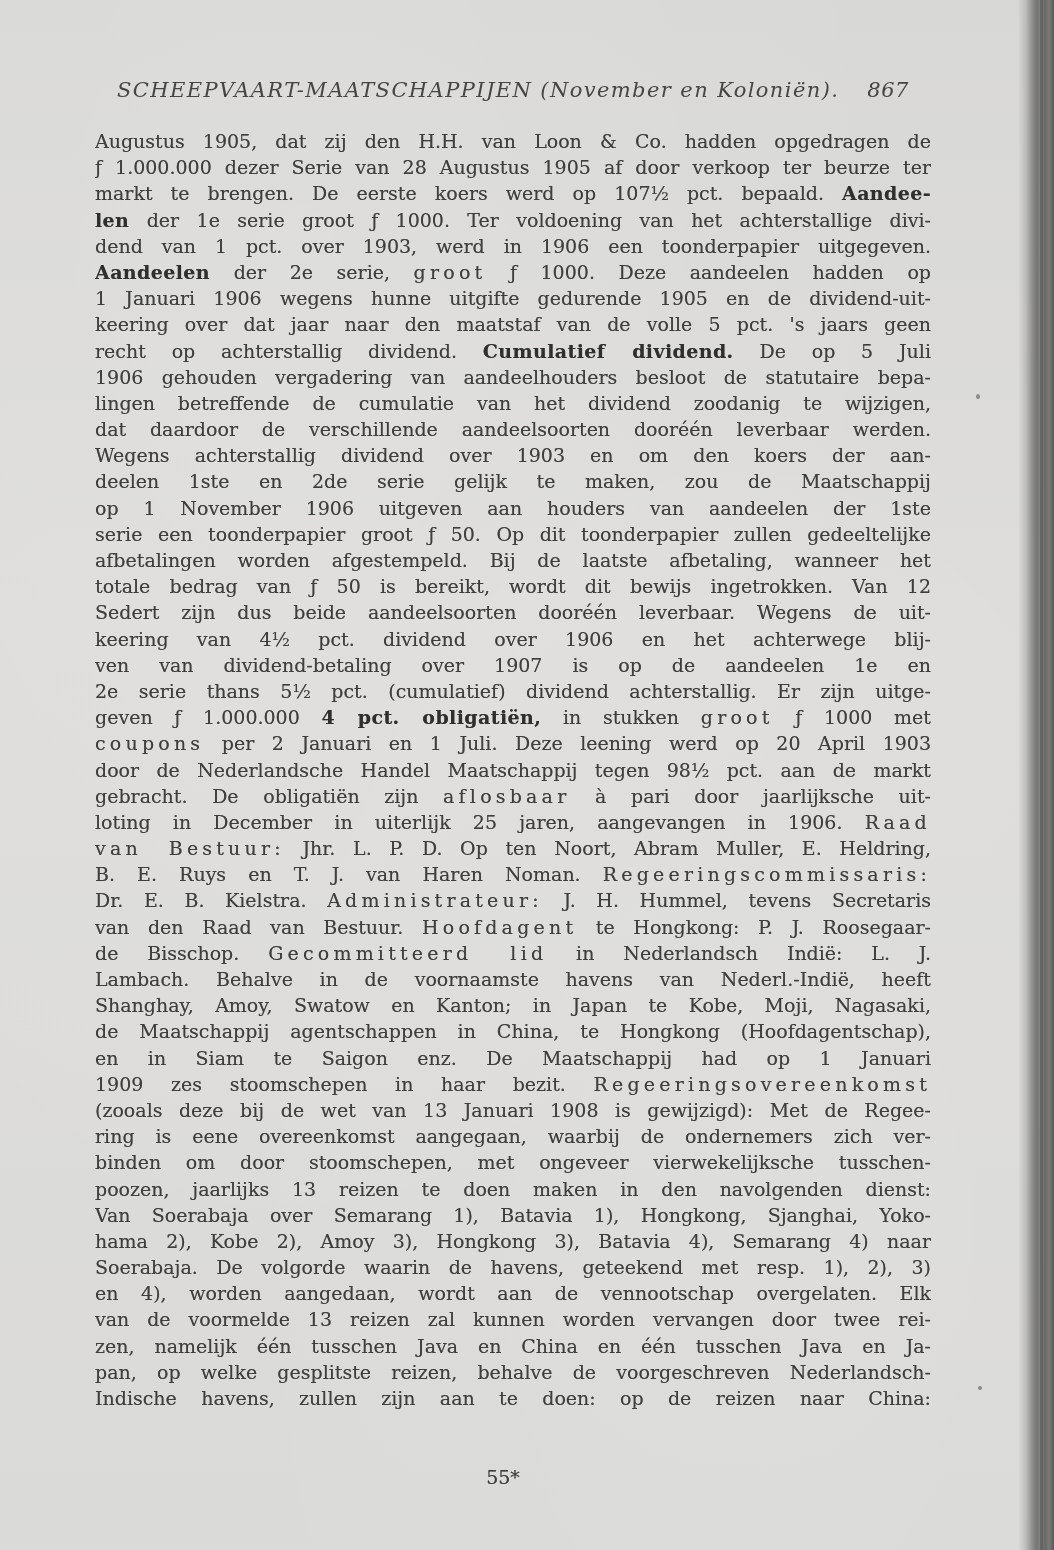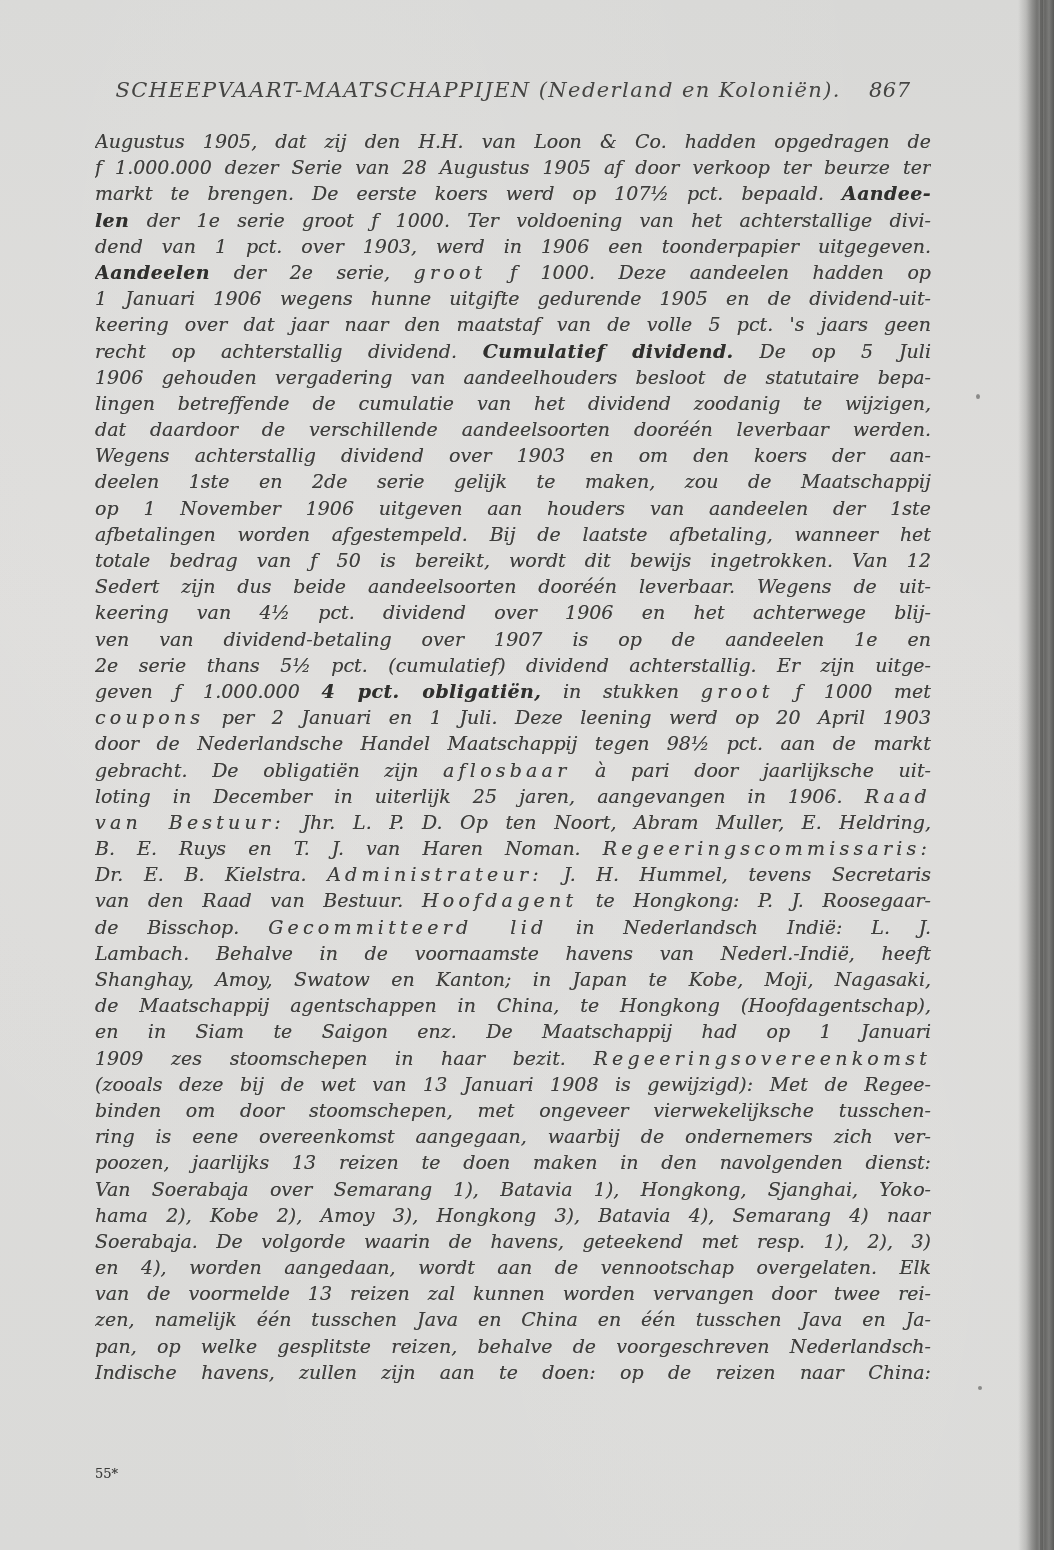--- a/index.html
+++ b/index.html
@@ -14,32 +14,32 @@
     color:#3e3e3c;
   }
   .header{
     position:absolute;top:78px;left:95px;width:836px;
     text-align:center;font-style:italic;font-size:21px;letter-spacing:1.4px;
     color:#454543;white-space:nowrap;
   }
   .header .hnum{margin-left:28px;letter-spacing:0.5px;text-align:right;}
   .body{
     position:absolute;top:128px;left:95px;width:836px;
-    font-size:19px;line-height:26.2px;font-style:italic;
+    font-size:19px;line-height:26.2px;
   }
   .line{
     text-align:justify;text-align-last:justify;text-justify:inter-word;
     height:26.2px;overflow:hidden;
     text-shadow:0 0 0.5px rgba(62,62,60,0.55);
   }
   .line .b{font-weight:700;color:#2f2f2d;letter-spacing:0.4px;}
   .line .sp{letter-spacing:4.2px;word-spacing:5px;}
   .footer{
     position:absolute;top:1466px;left:95px;width:816px;
-    text-align:left;font-size:13px;color:#3e3e3c;
+    text-align:center;font-size:19px;color:#3e3e3c;
     text-shadow:0 0 0.5px rgba(62,62,60,0.55);
   }
   .gutter{
     position:absolute;top:0;right:0;width:36px;height:1550px;
     background:
       linear-gradient(to right,
         rgba(160,160,158,0) 0px,
         rgba(150,150,148,0.45) 8px,
         rgba(120,120,118,0.75) 14px,
         rgba(105,105,103,0.9) 19px,
@@ -55,39 +55,40 @@
   .speck{position:absolute;background:#8a8a88;border-radius:50%;}
   .s1{left:976px;top:394px;width:4px;height:5px;}
   .s2{left:978px;top:1386px;width:4px;height:4px;}
 </style>
 </head>
 <body>
 
 <div class="page">
 
   <div class="header">
-    <span class="htitle">SCHEEPVAART-MAATSCHAPPIJEN (Nederland en Koloniën).</span><span class="hnum">867</span>
+    <span class="htitle">SCHEEPVAART-MAATSCHAPPIJEN (November en Koloniën).</span><span class="hnum">867</span>
   </div>
 
   <div class="body">
       <div class="line"><span>Augustus 1905, dat zij den H.H. van Loon &amp; Co. hadden opgedragen de</span></div>
       <div class="line"><span>ƒ 1.000.000 dezer Serie van 28 Augustus 1905 af door verkoop ter beurze ter</span></div>
       <div class="line"><span>markt te brengen. De eerste koers werd op 107½ pct. bepaald. </span><span class="b">Aandee-</span></div>
       <div class="line"><span class="b">len</span><span> der 1e serie groot ƒ 1000. Ter voldoening van het achterstallige divi-</span></div>
       <div class="line"><span>dend van 1 pct. over 1903, werd in 1906 een toonderpapier uitgegeven.</span></div>
       <div class="line"><span class="b">Aandeelen</span><span> der 2e serie, </span><span class="sp">groot</span><span> ƒ 1000. Deze aandeelen hadden op</span></div>
       <div class="line"><span>1 Januari 1906 wegens hunne uitgifte gedurende 1905 en de dividend-uit-</span></div>
       <div class="line"><span>keering over dat jaar naar den maatstaf van de volle 5 pct. 's jaars geen</span></div>
       <div class="line"><span>recht op achterstallig dividend. </span><span class="b">Cumulatief dividend.</span><span> De op 5 Juli</span></div>
       <div class="line"><span>1906 gehouden vergadering van aandeelhouders besloot de statutaire bepa-</span></div>
       <div class="line"><span>lingen betreffende de cumulatie van het dividend zoodanig te wijzigen,</span></div>
       <div class="line"><span>dat daardoor de verschillende aandeelsoorten dooréén leverbaar werden.</span></div>
       <div class="line"><span>Wegens achterstallig dividend over 1903 en om den koers der aan-</span></div>
       <div class="line"><span>deelen 1ste en 2de serie gelijk te maken, zou de Maatschappij</span></div>
       <div class="line"><span>op 1 November 1906 uitgeven aan houders van aandeelen der 1ste</span></div>
+      <div class="line"><span>serie een toonderpapier groot ƒ 50. Op dit toonderpapier zullen gedeeltelijke</span></div>
       <div class="line"><span>afbetalingen worden afgestempeld. Bij de laatste afbetaling, wanneer het</span></div>
       <div class="line"><span>totale bedrag van ƒ 50 is bereikt, wordt dit bewijs ingetrokken. Van 12</span></div>
       <div class="line"><span>Sedert zijn dus beide aandeelsoorten dooréén leverbaar. Wegens de uit-</span></div>
       <div class="line"><span>keering van 4½ pct. dividend over 1906 en het achterwege blij-</span></div>
       <div class="line"><span>ven van dividend-betaling over 1907 is op de aandeelen 1e en</span></div>
       <div class="line"><span>2e serie thans 5½ pct. (cumulatief) dividend achterstallig. Er zijn uitge-</span></div>
       <div class="line"><span>geven ƒ 1.000.000 </span><span class="b">4 pct. obligatiën,</span><span> in stukken </span><span class="sp">groot</span><span> ƒ 1000 met</span></div>
       <div class="line"><span class="sp">coupons</span><span> per 2 Januari en 1 Juli. Deze leening werd op 20 April 1903</span></div>
       <div class="line"><span>door de Nederlandsche Handel Maatschappij tegen 98½ pct. aan de markt</span></div>
       <div class="line"><span>gebracht. De obligatiën zijn </span><span class="sp">aflosbaar</span><span> à pari door jaarlijksche uit-</span></div>
@@ -96,22 +97,22 @@
       <div class="line"><span>B. E. Ruys en T. J. van Haren Noman. </span><span class="sp">Regeeringscommissaris:</span></div>
       <div class="line"><span>Dr. E. B. Kielstra. </span><span class="sp">Administrateur:</span><span> J. H. Hummel, tevens Secretaris</span></div>
       <div class="line"><span>van den Raad van Bestuur. </span><span class="sp">Hoofdagent</span><span> te Hongkong: P. J. Roosegaar-</span></div>
       <div class="line"><span>de Bisschop. </span><span class="sp">Gecommitteerd lid</span><span> in Nederlandsch Indië: L. J.</span></div>
       <div class="line"><span>Lambach. Behalve in de voornaamste havens van Nederl.-Indië, heeft</span></div>
       <div class="line"><span>Shanghay, Amoy, Swatow en Kanton; in Japan te Kobe, Moji, Nagasaki,</span></div>
       <div class="line"><span>de Maatschappij agentschappen in China, te Hongkong (Hoofdagentschap),</span></div>
       <div class="line"><span>en in Siam te Saigon enz. De Maatschappij had op 1 Januari</span></div>
       <div class="line"><span>1909 zes stoomschepen in haar bezit. </span><span class="sp">Regeeringsovereenkomst</span></div>
       <div class="line"><span>(zooals deze bij de wet van 13 Januari 1908 is gewijzigd): Met de Regee-</span></div>
+      <div class="line"><span>ring is eene overeenkomst aangegaan, waarbij de ondernemers zich ver-</span></div>
       <div class="line"><span>binden om door stoomschepen, met ongeveer vierwekelijksche tusschen-</span></div>
-      <div class="line"><span>ring is eene overeenkomst aangegaan, waarbij de ondernemers zich ver-</span></div>
       <div class="line"><span>poozen, jaarlijks 13 reizen te doen maken in den navolgenden dienst:</span></div>
       <div class="line"><span>Van Soerabaja over Semarang 1), Batavia 1), Hongkong, Sjanghai, Yoko-</span></div>
       <div class="line"><span>hama 2), Kobe 2), Amoy 3), Hongkong 3), Batavia 4), Semarang 4) naar</span></div>
       <div class="line"><span>Soerabaja. De volgorde waarin de havens, geteekend met resp. 1), 2), 3)</span></div>
       <div class="line"><span>en 4), worden aangedaan, wordt aan de vennootschap overgelaten. Elk</span></div>
       <div class="line"><span>van de voormelde 13 reizen zal kunnen worden vervangen door twee rei-</span></div>
       <div class="line"><span>zen, namelijk één tusschen Java en China en één tusschen Java en Ja-</span></div>
       <div class="line"><span>pan, op welke gesplitste reizen, behalve de voorgeschreven Nederlandsch-</span></div>
       <div class="line"><span>Indische havens, zullen zijn aan te doen: op de reizen naar China:</span></div>
     </div>

